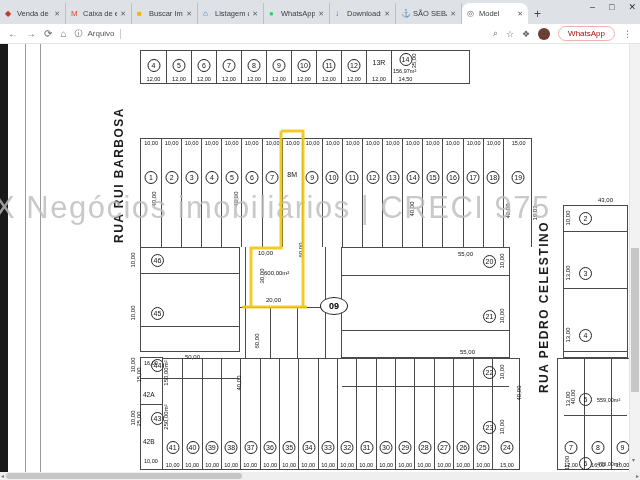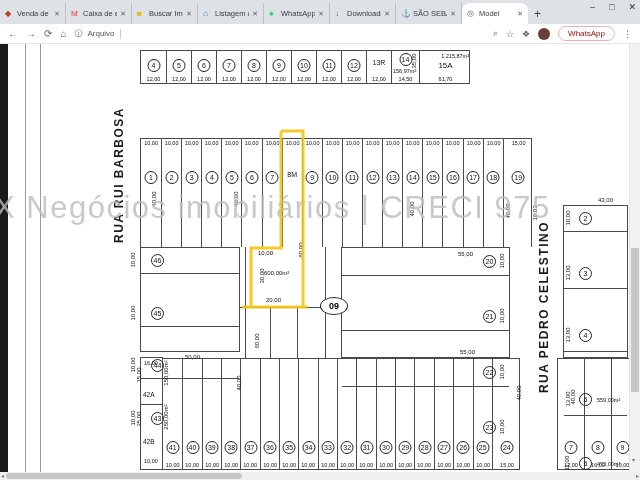--- a/index.html
+++ b/index.html
@@ -181,25 +181,20 @@
       </div>
       <div class="cell bl" style="width: 25px;">
         <div class="dim" style="bottom: 1px;">12,00</div>
         <div class="plain" style="top: 8px; font-size: 7px;">13R</div>
       </div>
       <div class="cell bl" style="width: 28px;">
         <div class="dim" style="bottom: 1px;">14,50</div>
         <div class="circ" style="top: 2px;">14</div>
         <div class="sm" style="top: 17px; left: 1px;">156,97m²</div>
       </div>
-      <div class="cell bl" style="width: 52px;">
-        <div class="dim" style="bottom: 1px;">61,70</div>
-        <div class="plain" style="top: 10px; font-size: 8px;">15A</div>
-        <div class="sm" style="top: 2px; right: 2px;">1.215,87m²</div>
-      </div>
     </div>
     <div class="vrow nob" style="left: 140px; top: 94px; width: 392px; height: 109px;">
       <div class="cell" style="width: 20.1px;">
         <div class="dim" style="top: 1px;">10,00</div>
         <div class="circ" style="top: 32px;">1</div>
       </div>
       <div class="cell bl" style="width: 20.1px;">
         <div class="dim" style="top: 1px;">10,00</div>
         <div class="circ" style="top: 32px;">2</div>
       </div>

